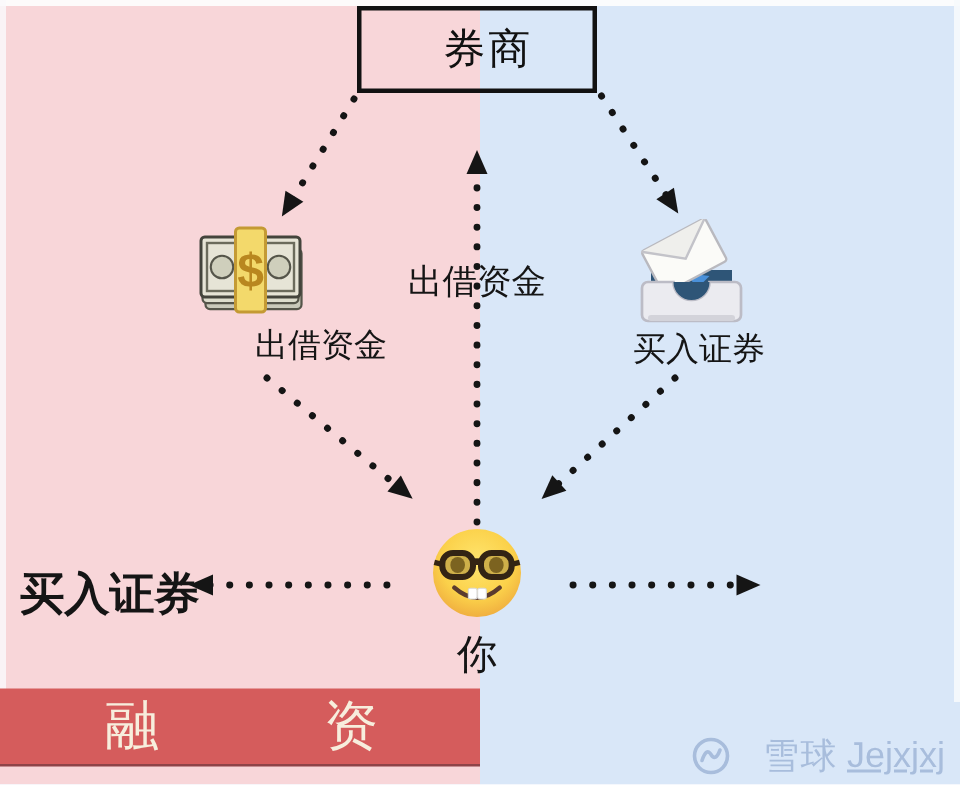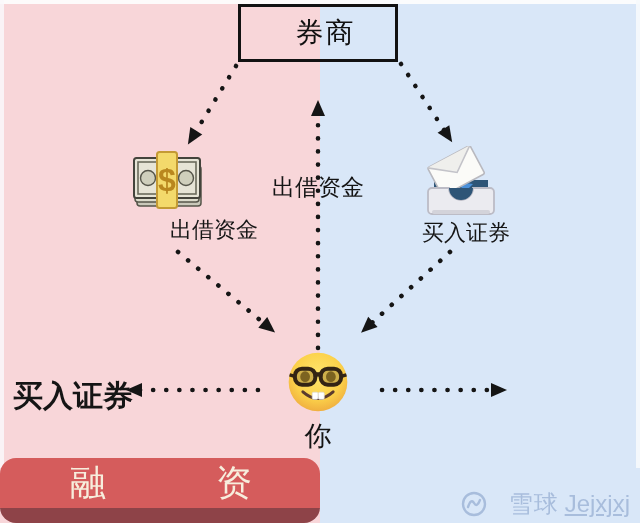--- a/index.html
+++ b/index.html
@@ -28,21 +28,21 @@
   .lbl-lend-stocks{left:466px;top:218px;transform:translateX(-50%);font-size:22px;}
   .lbl-you{left:318px;top:418px;transform:translateX(-50%);font-size:27px;}
   .lbl-buy{left:13px;top:376px;font-size:30px;font-weight:bold;}
   .lbl-sell{left:538px;top:376px;font-size:23px;}
 
   .icon{position:absolute;}
   .icon-money{left:129px;top:150px;width:76px;height:62px;}
   .icon-inbox{left:424px;top:146px;width:74px;height:76px;}
   .icon-face{left:286px;top:350px;width:64px;height:64px;}
 
-  .bar{position:absolute;bottom:0;height:65px;width:320px;box-sizing:border-box;border-radius:16px;}
+  .bar{position:absolute;bottom:12px;height:52px;width:320px;box-sizing:border-box;}
   .bar-left{
     left:0;
     background:linear-gradient(to bottom,var(--left-bar,#d55c5c) 0 50px,#8e4348 50px 55px);
   }
   .bar-right{
     left:320px;
     background:linear-gradient(to bottom,var(--right-bar,#1c4677) 0 50px,#0f2c50 50px 55px);
     border-top:1px solid rgba(160,190,220,.55);
     border-left:2px solid #0f2c50;
   }

